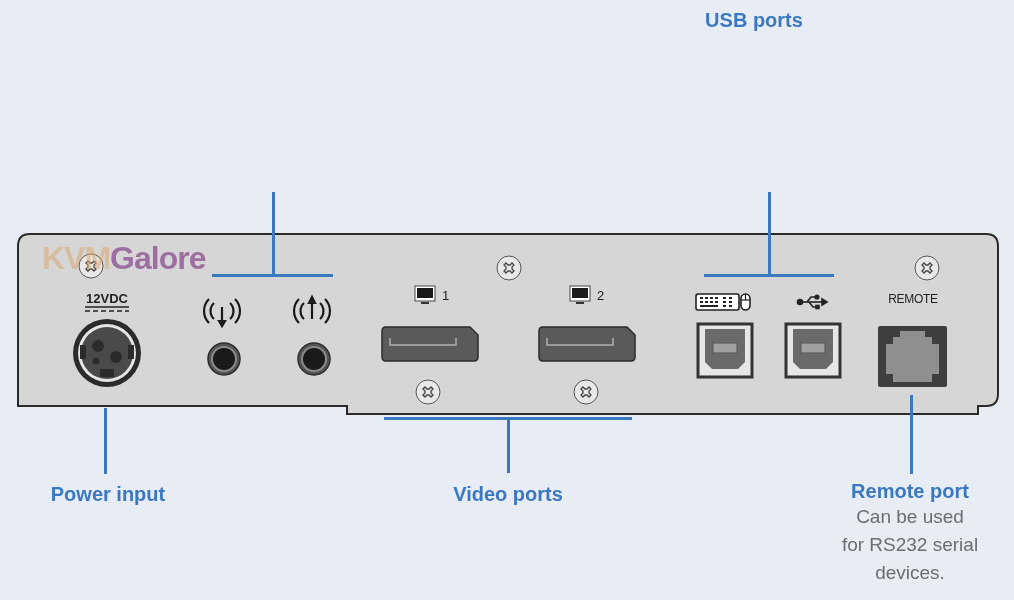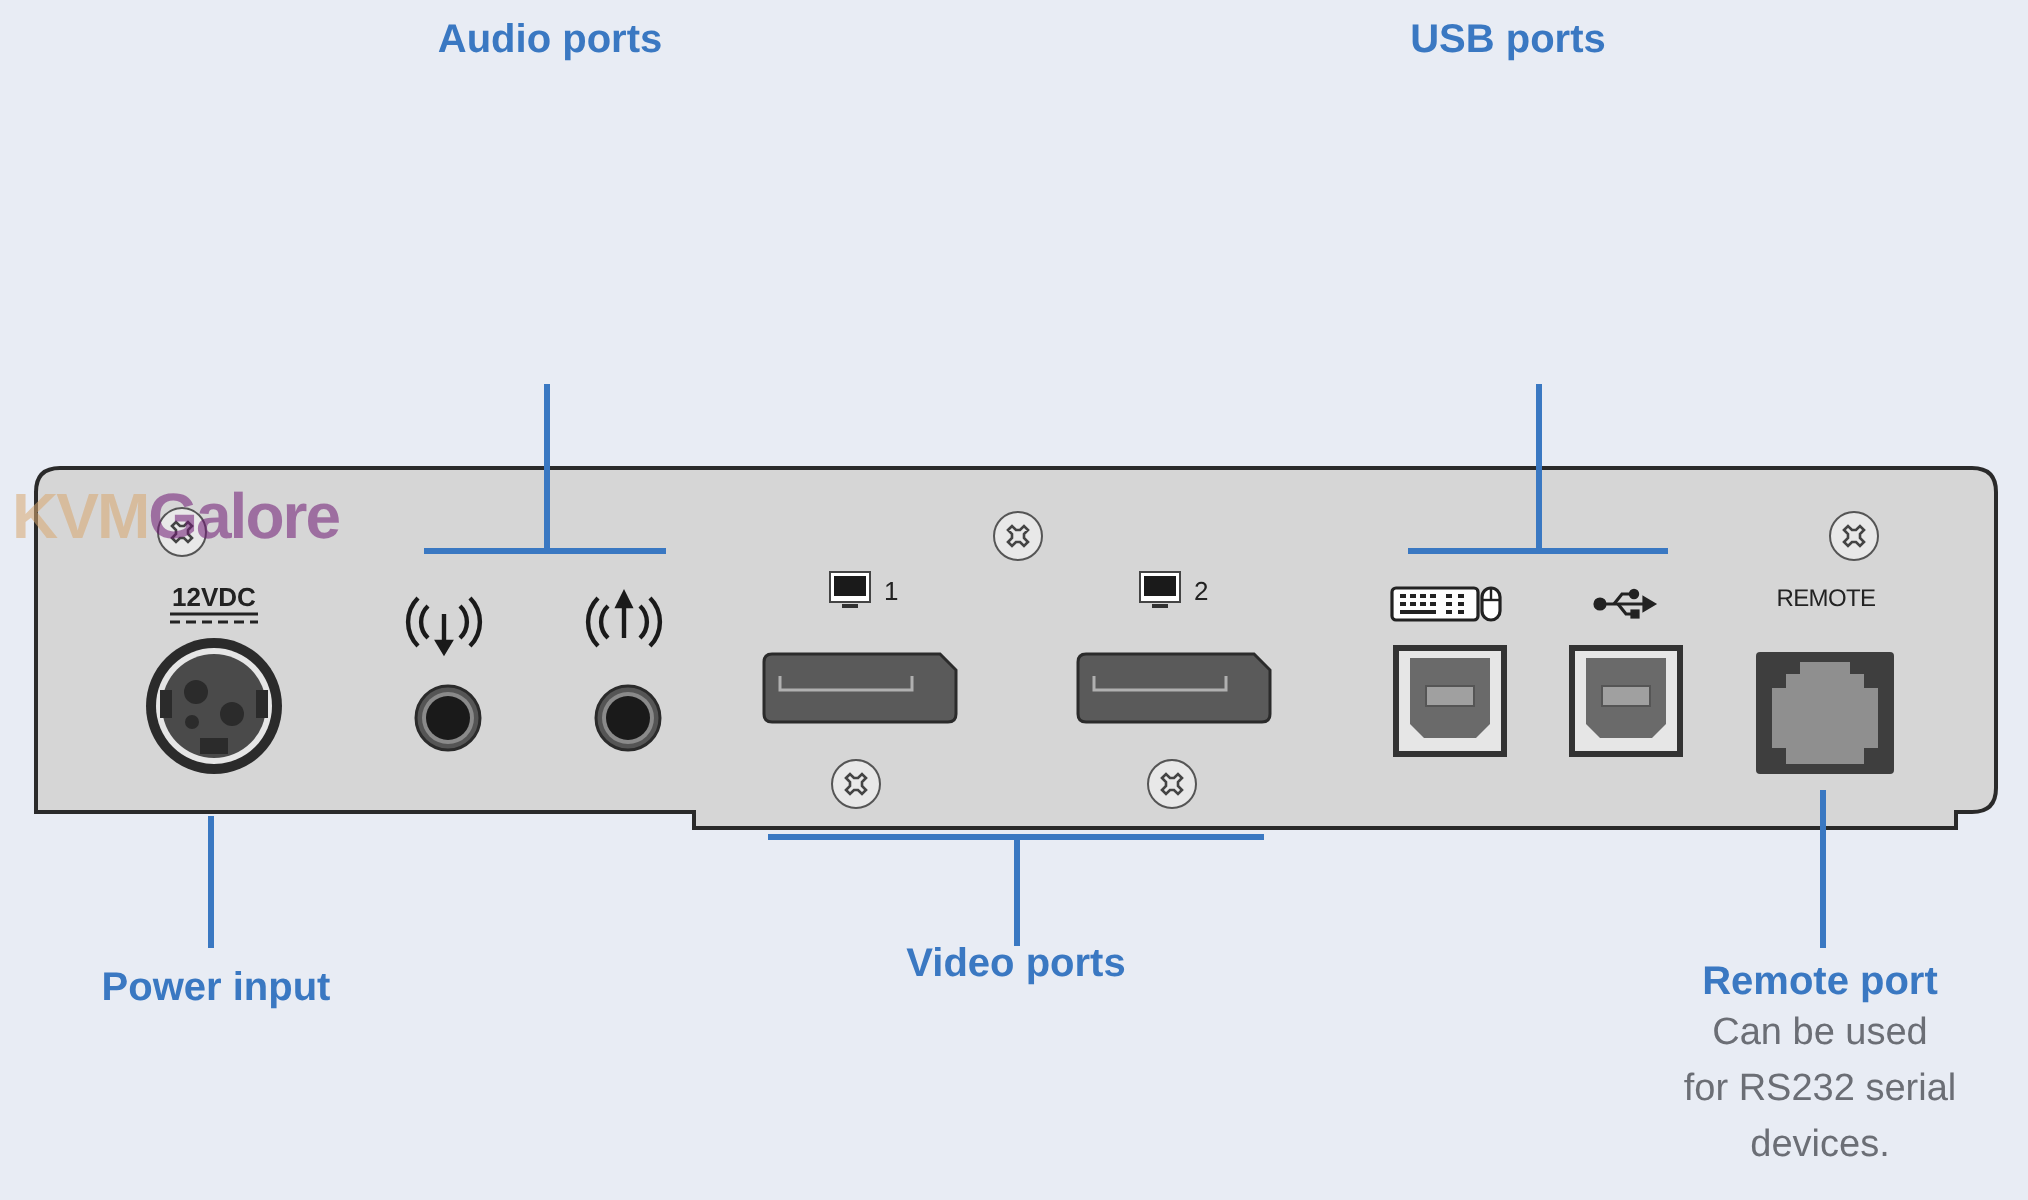--- a/index.html
+++ b/index.html
@@ -165,48 +165,47 @@
   </g>
 
   <text class="panel-label" x="913" y="303" font-size="12" text-anchor="middle" letter-spacing="-0.3">REMOTE</text>
   <g transform="translate(878,326)">
     <rect x="0" y="0" width="69" height="61" rx="2" fill="#3e3e3e"></rect>
     <path d="M22,5 L47,5 L47,11 L54,11 L54,18 L61,18 L61,48 L54,48 L54,56 L15,56 L15,48 L8,48 L8,18 L15,18 L15,11 L22,11 Z" fill="#8f8f8f"></path>
   </g>
 </svg>
 
 <div class="abs" style="left:6px;top:240px;font-family:'Liberation Sans',sans-serif;font-weight:bold;font-size:32px;letter-spacing:-1px;opacity:0.55;">
-  <span style="color:#d9a870;">KVM</span><span style="color:#701a75;">Galore</span>
+  <span style="color:#d9a870;margin-left:36px;">KVM</span><span style="color:#701a75;">Galore</span>
 </div>
 
 <div class="line" style="left:272px;top:192px;width:3px;height:84px;"></div>
 <div class="line" style="left:212px;top:274px;width:121px;height:3px;"></div>
 
 <div class="line" style="left:768px;top:192px;width:3px;height:84px;"></div>
 <div class="line" style="left:704px;top:274px;width:130px;height:3px;"></div>
 
 <div class="line" style="left:384px;top:417px;width:248px;height:3px;"></div>
 <div class="line" style="left:507px;top:417px;width:3px;height:56px;"></div>
 
 <div class="line" style="left:104px;top:408px;width:3px;height:66px;"></div>
 <div class="line" style="left:910px;top:395px;width:3px;height:79px;"></div>
 
 <div class="callout" style="left:140px;top:8px;width:270px;">
-  <div class="title">Audio ports</div>
 </div>
 
 <div class="callout" style="left:584px;top:8px;width:340px;">
   <div class="title">USB ports</div>
 </div>
 
 <div class="callout" style="left:20px;top:482px;width:176px;">
   <div class="title">Power input</div>
 </div>
 
-<div class="callout" style="left:370px;top:470px;width:276px;">
+<div class="callout" style="left:370px;top:482px;width:276px;">
   <div class="title">Video ports</div>
 </div>
 
 <div class="callout" style="left:810px;top:479px;width:200px;">
   <div class="title">Remote port</div>
   <div class="desc">Can be used
 for RS232 serial
  devices.</div>
 </div>
 

